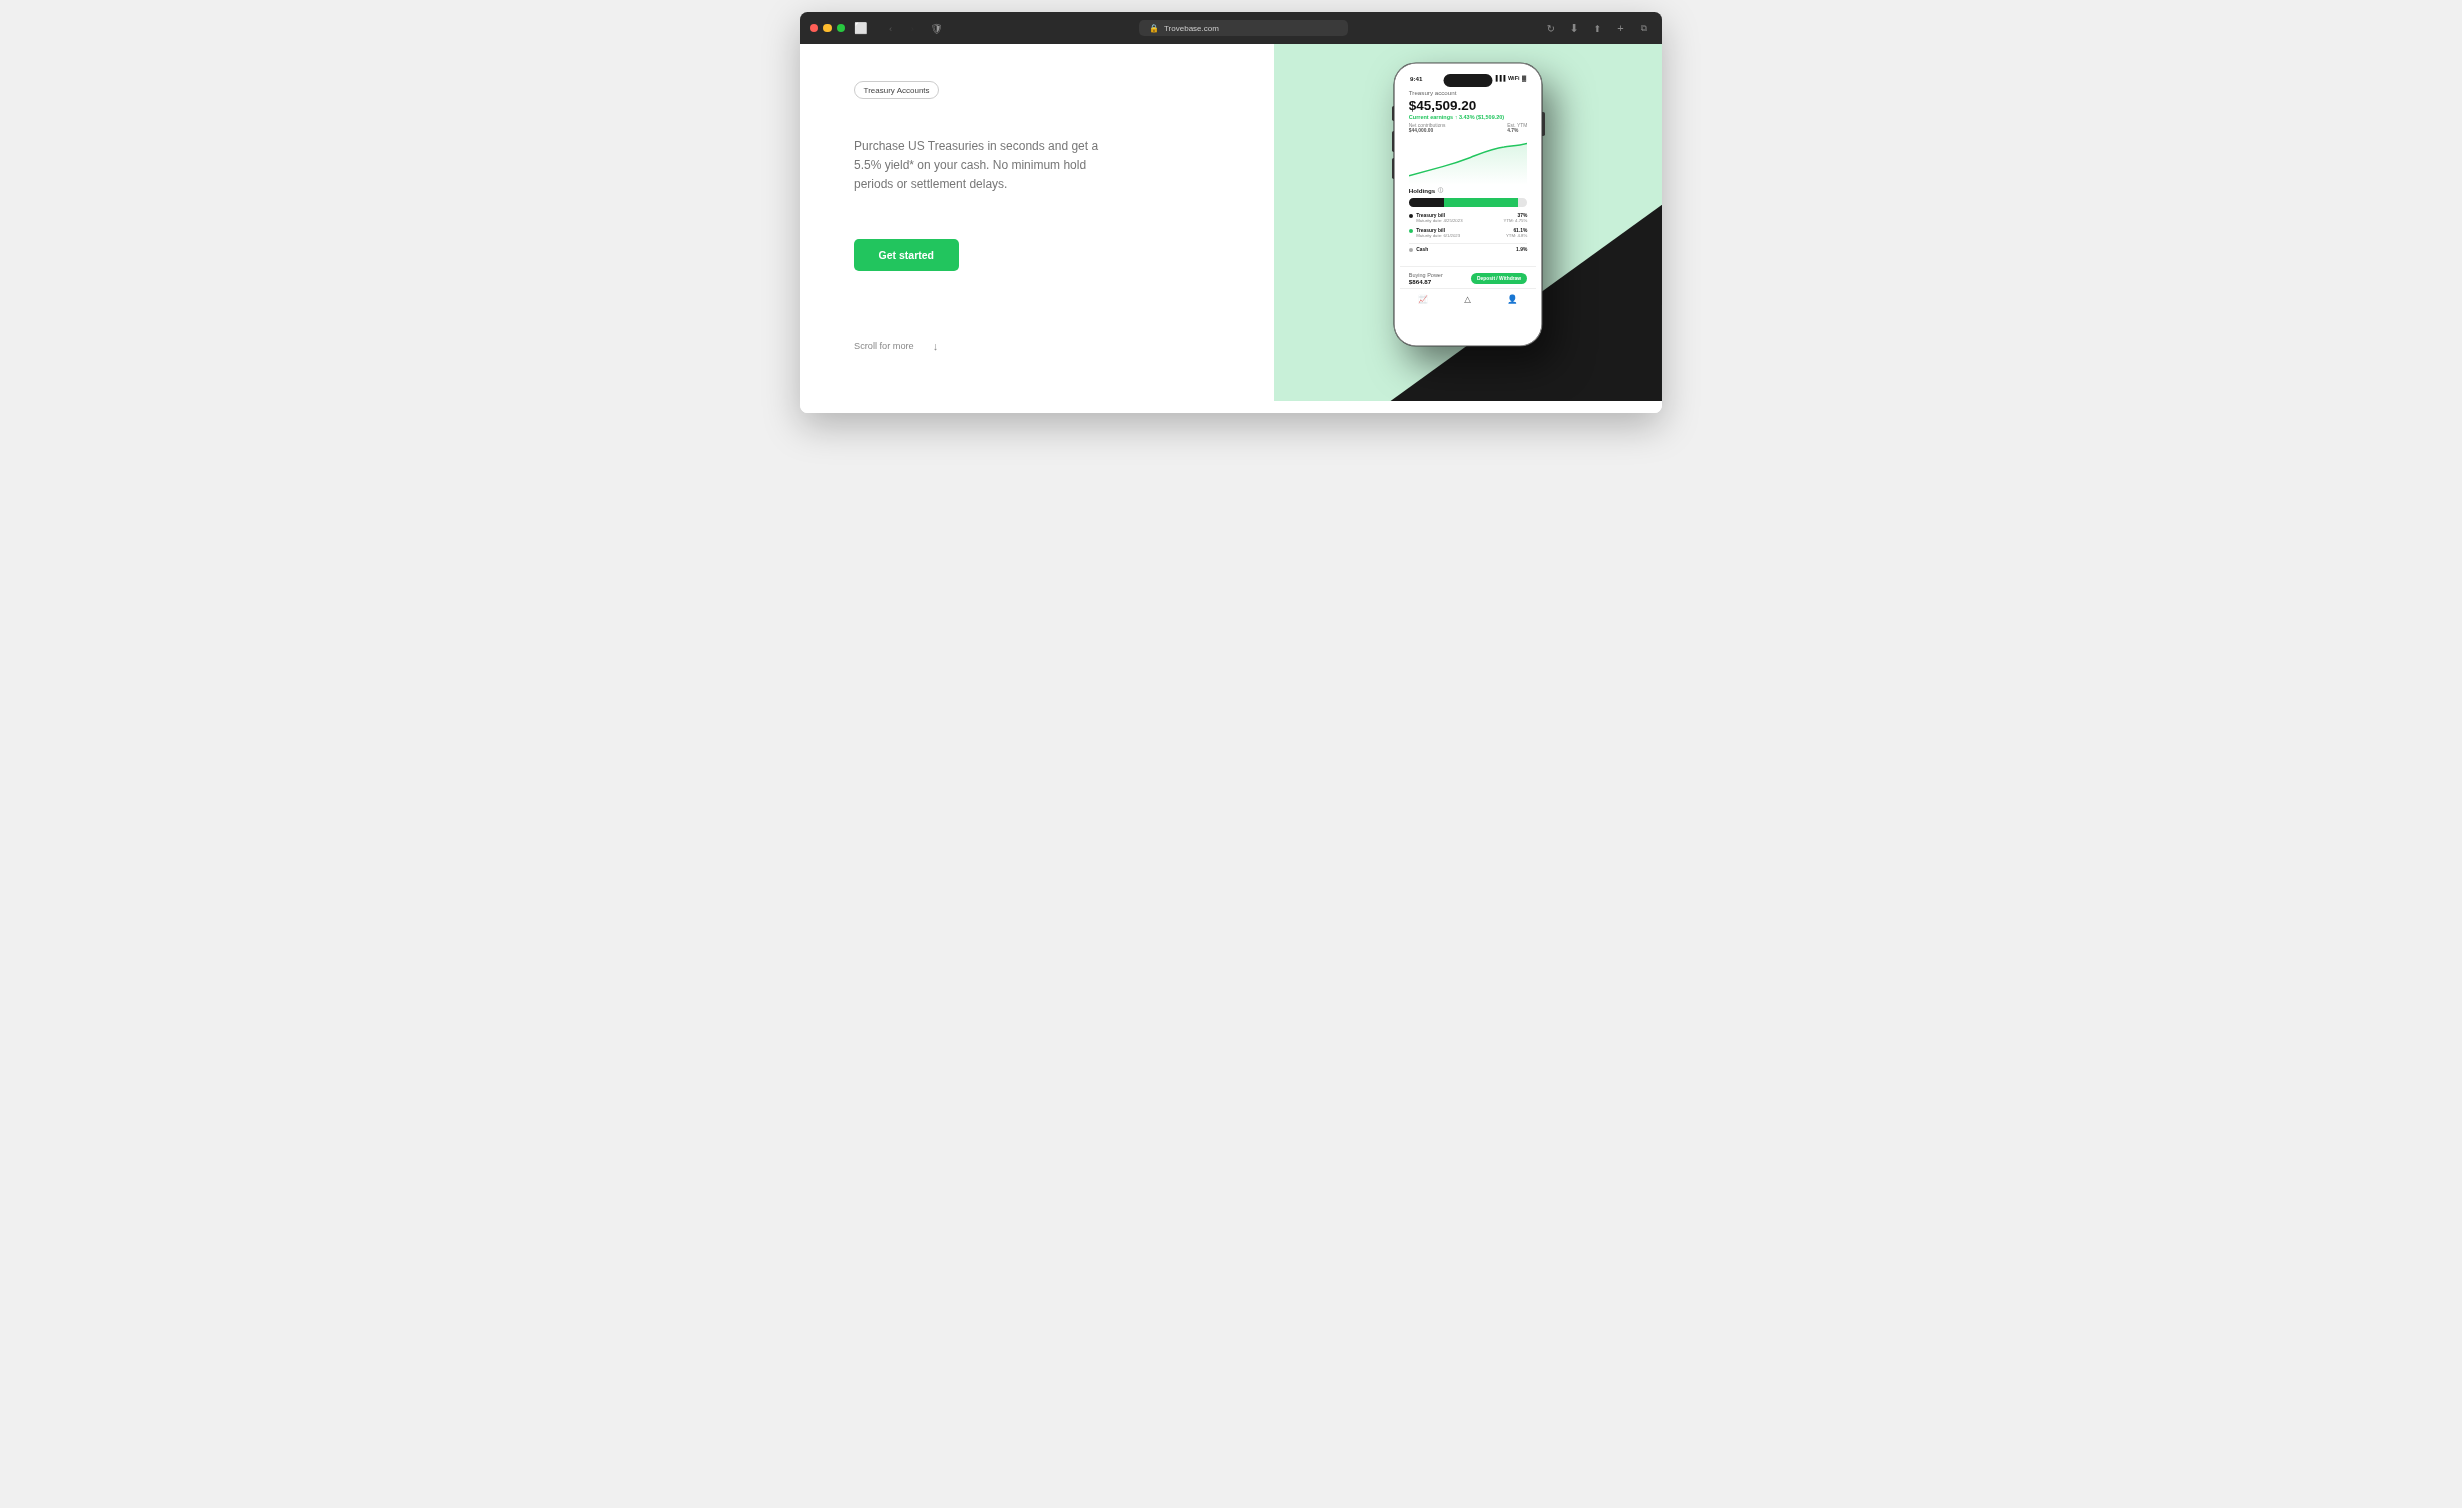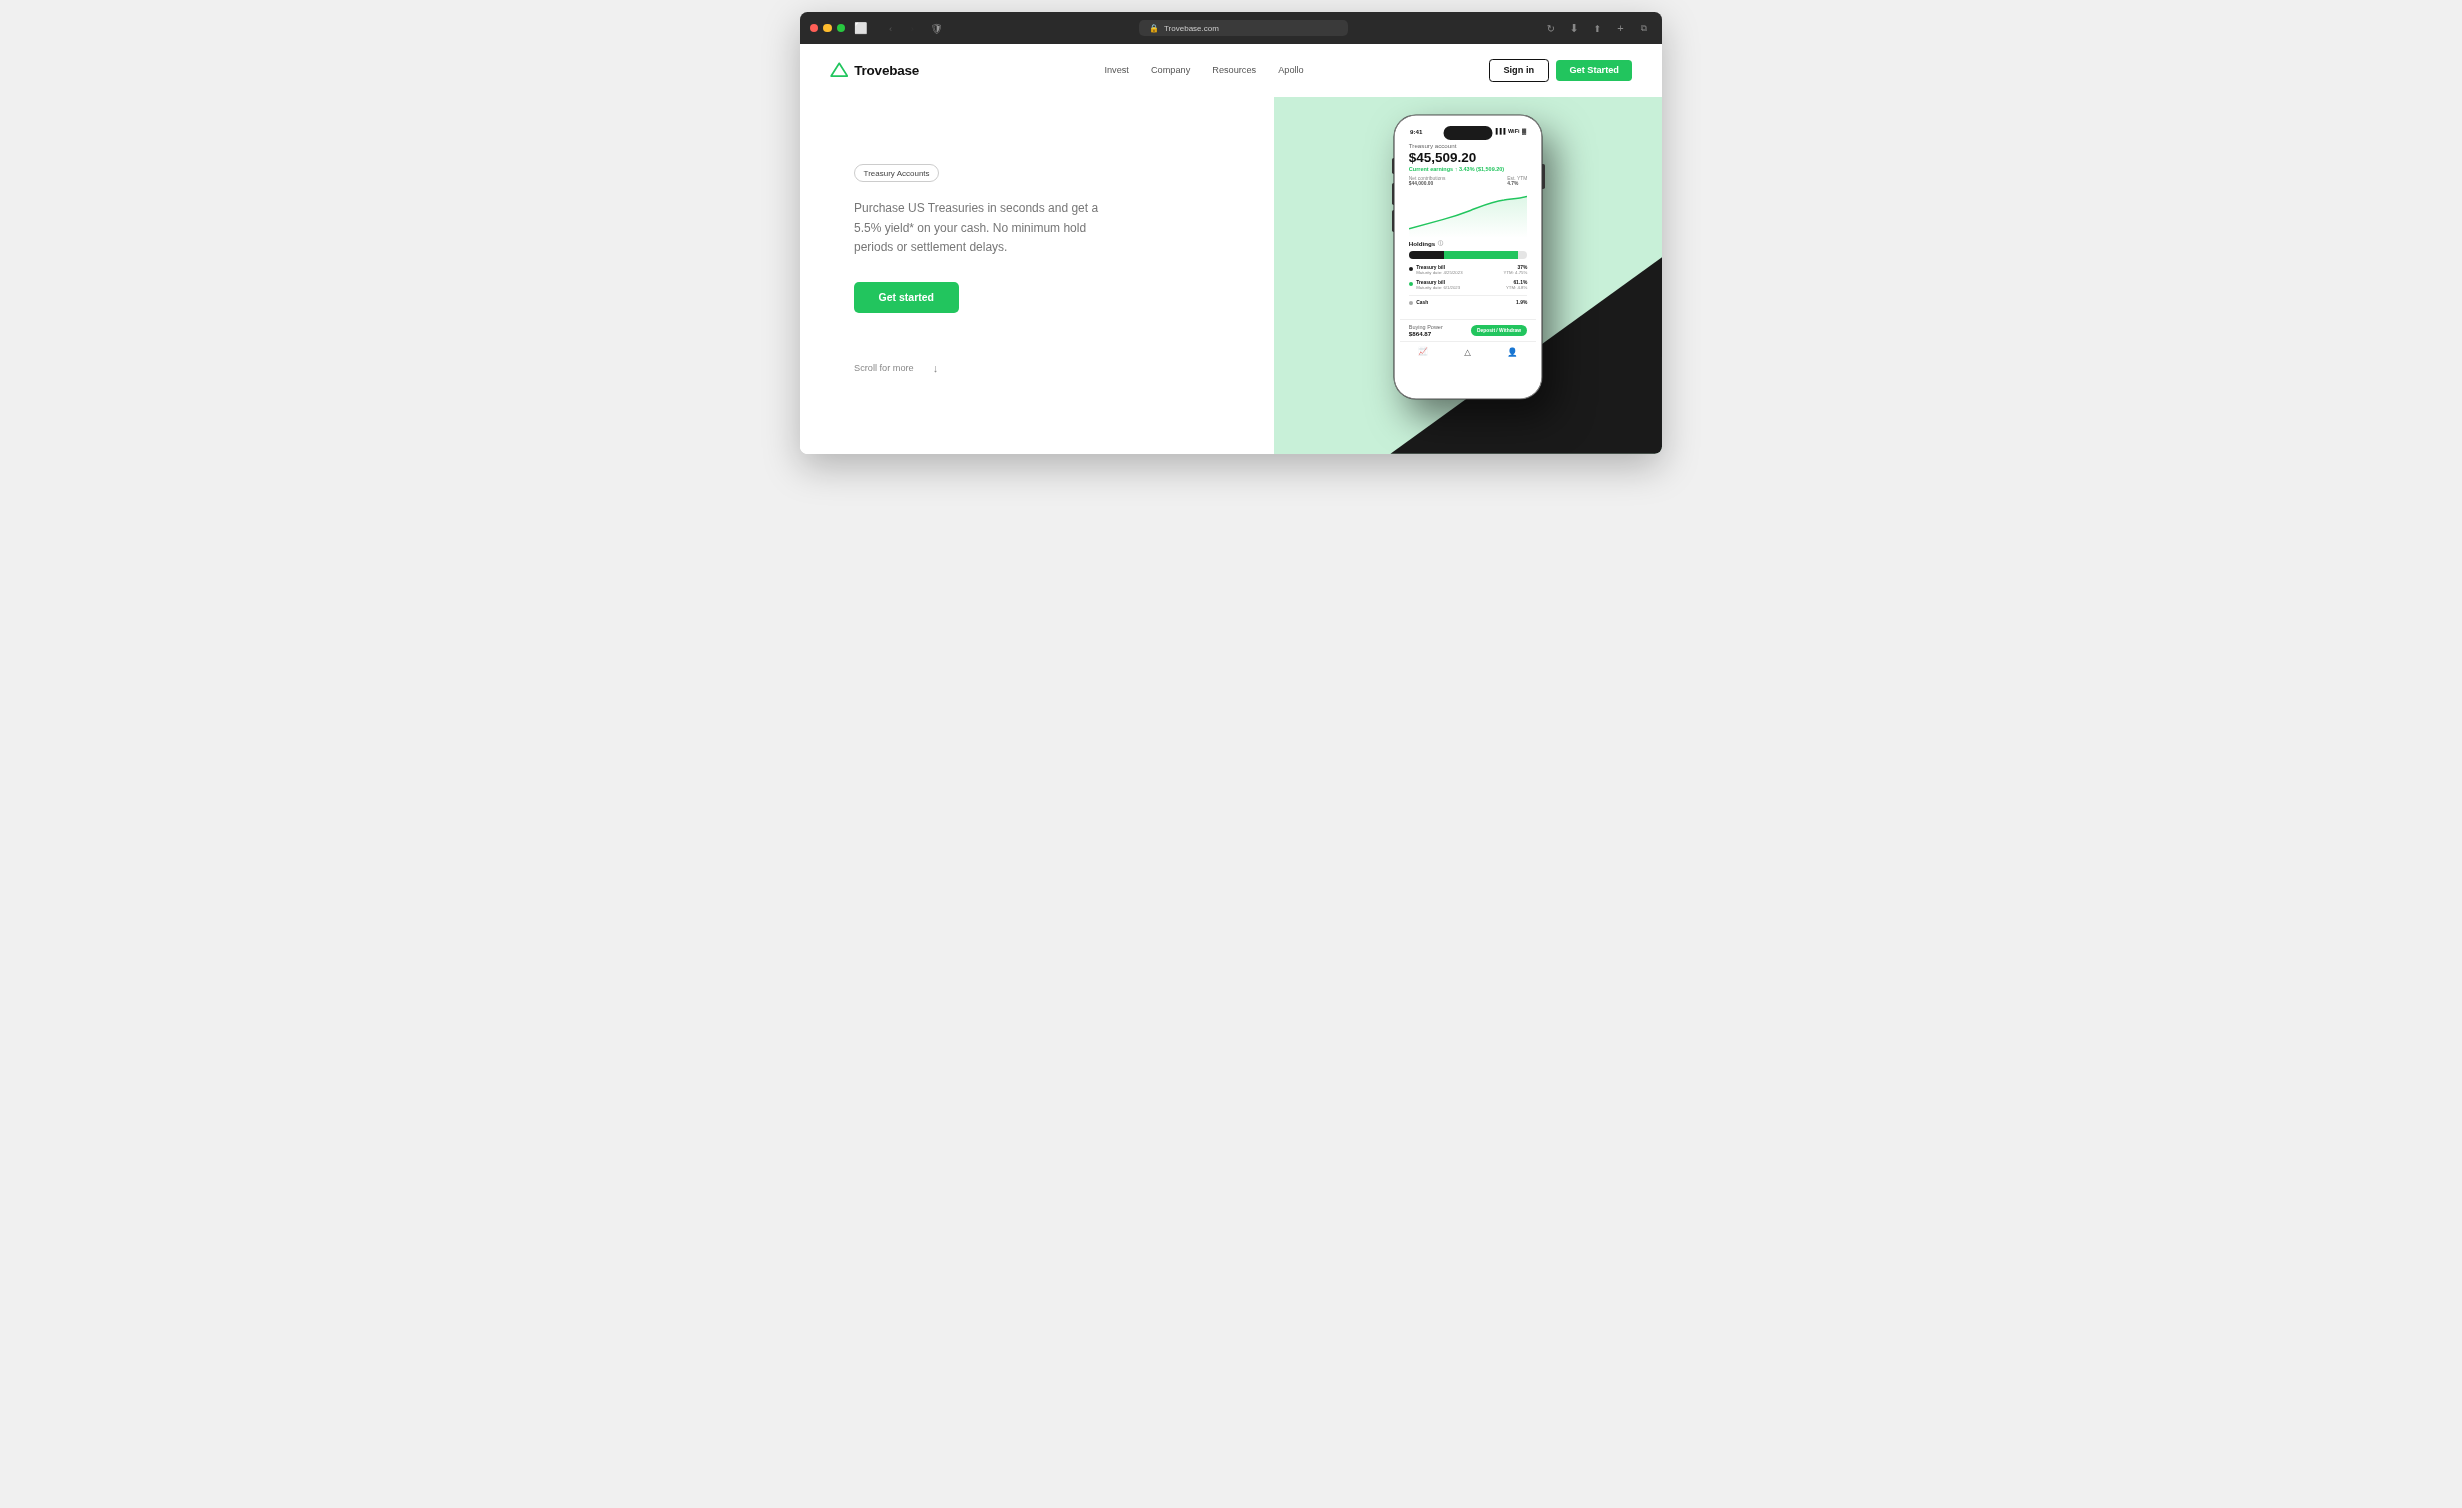--- a/index.html
+++ b/index.html
@@ -202,21 +202,21 @@
       background: #fff;
       position: relative;
       overflow: hidden;
     }
 
     .hero-left {
       flex: 0 0 55%;
       padding: 37px 29.5px 49px 54px;
       display: flex;
       flex-direction: column;
-      justify-content: center;
+      justify-content: space-between;
       position: relative;
       z-index: 2;
     }
 
     .hero-right {
       flex: 0 0 45%;
       background: #c8f0d8;
       position: relative;
       overflow: visible;
     }
@@ -625,40 +625,20 @@
       <div class="browser-action-btn" style="color:#888; font-size:9.8px;">↻</div>
       <div class="browser-action-btn" style="color:#888;">⬇</div>
       <div class="browser-action-btn" style="color:#888; font-size:9.2px;">⬆</div>
       <div class="browser-action-btn" style="color:#888; font-size:11px;">+</div>
       <div class="browser-action-btn" style="color:#888; font-size:8.6px;">⧉</div>
     </div>
   </div>
 
   <div class="site-content">
 
-    <nav class="navbar">
-      <div class="logo-area">
-        <svg class="logo-triangle" viewBox="0 0 32 32" fill="none">
-          <path d="M16 4 L30 26 L2 26 Z" fill="none" stroke="#22c55e" stroke-width="3" stroke-linejoin="round"></path>
-        </svg>
-        <span class="logo-name">Trovebase</span>
-      </div>
-
-      <div class="nav-links">
-        <a class="nav-link">Invest</a>
-        <a class="nav-link">Company</a>
-        <a class="nav-link">Resources</a>
-        <a class="nav-link">Apollo</a>
-      </div>
-
-      <div class="nav-cta">
-        <button class="btn-signin">Sign in</button>
-        <button class="btn-get-started-nav">Get Started</button>
-      </div>
-    </nav>
 
     <section class="hero">
 
       <div class="hero-left">
         <span class="tag-badge">Treasury Accounts</span>
 
 
         <p class="hero-subtext">Purchase US Treasuries in seconds and get a 5.5% yield* on your cash. No minimum hold periods or settlement delays.</p>
 
         <button class="btn-get-started-hero">Get started</button>

